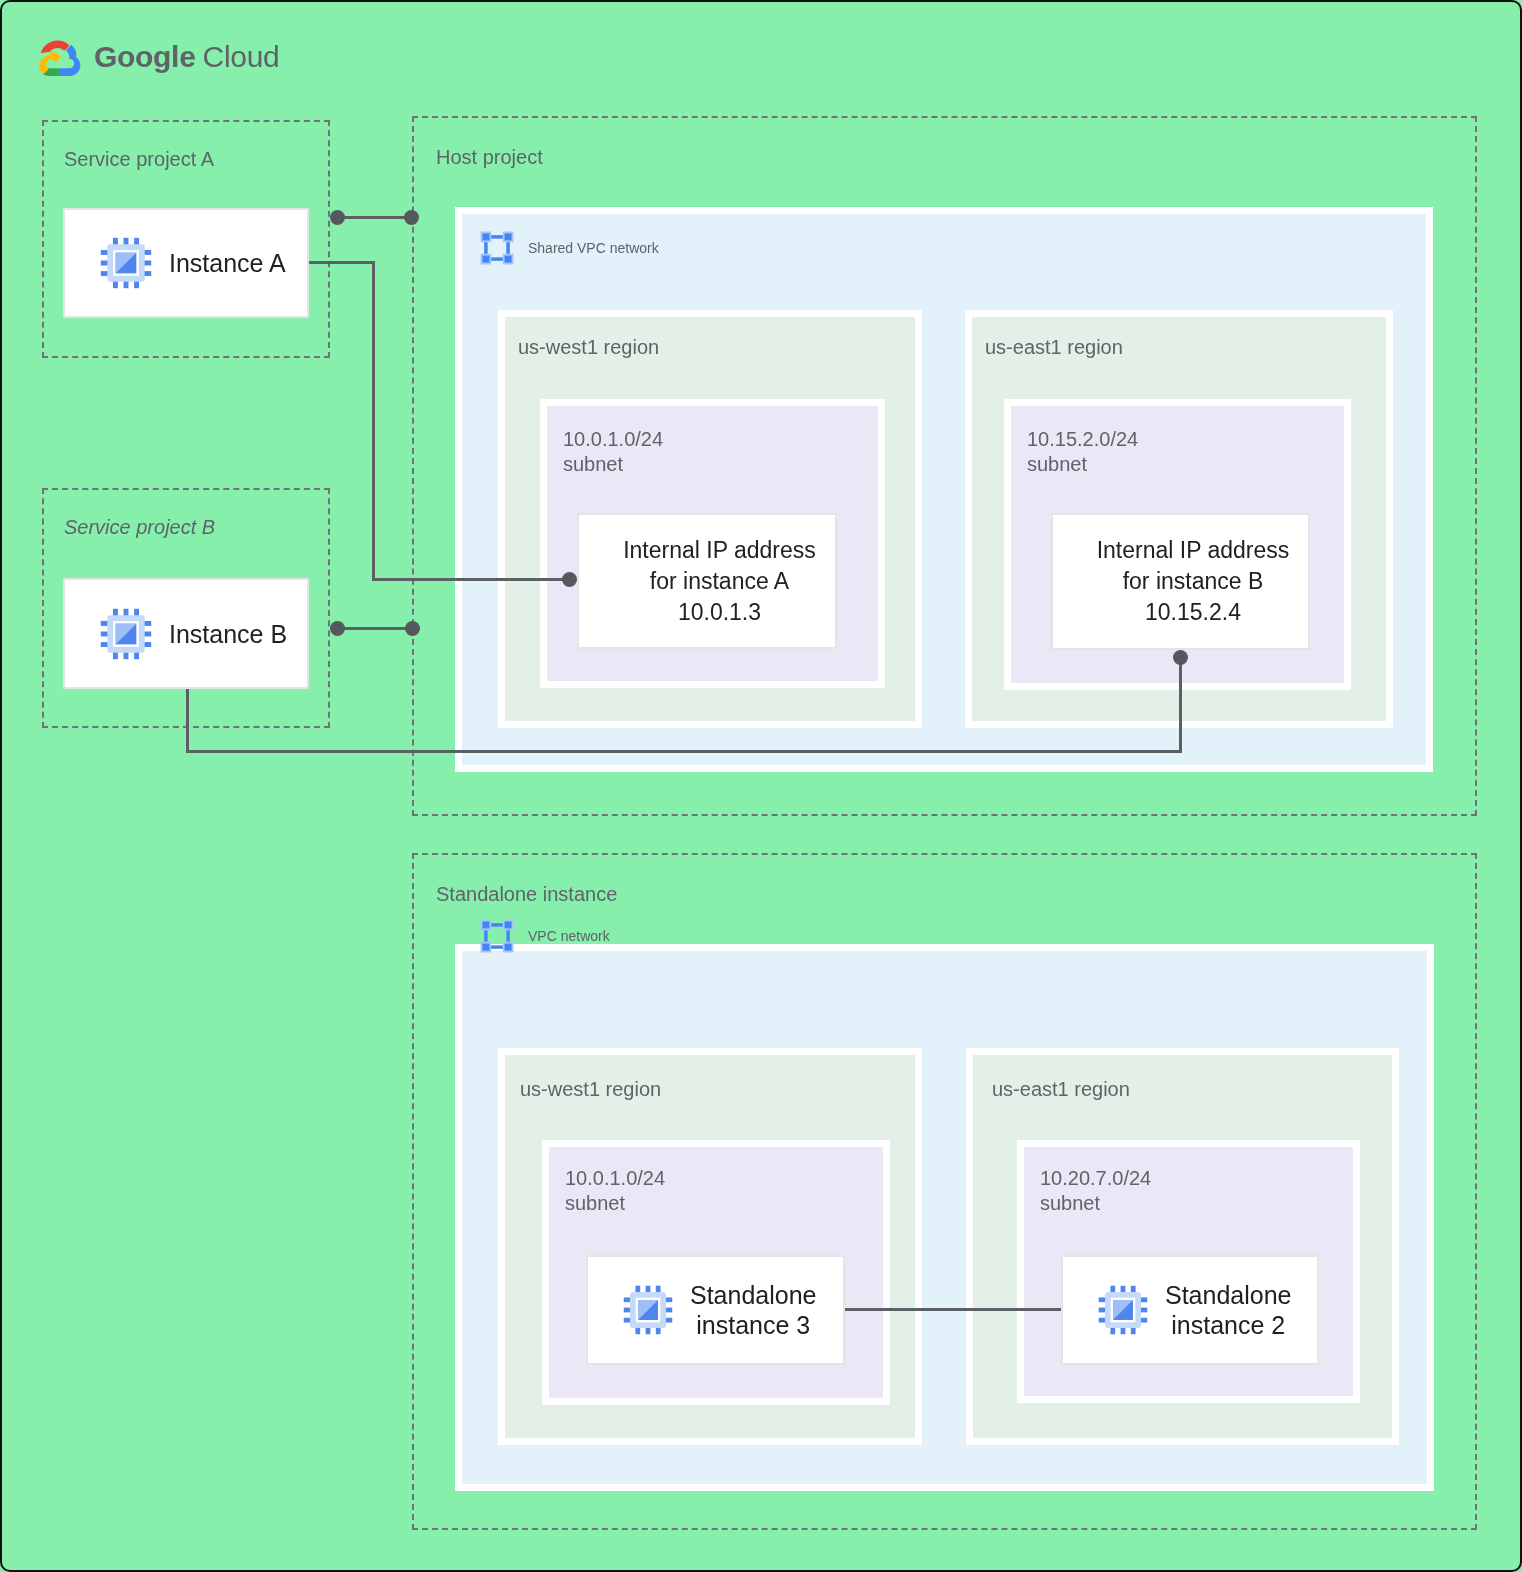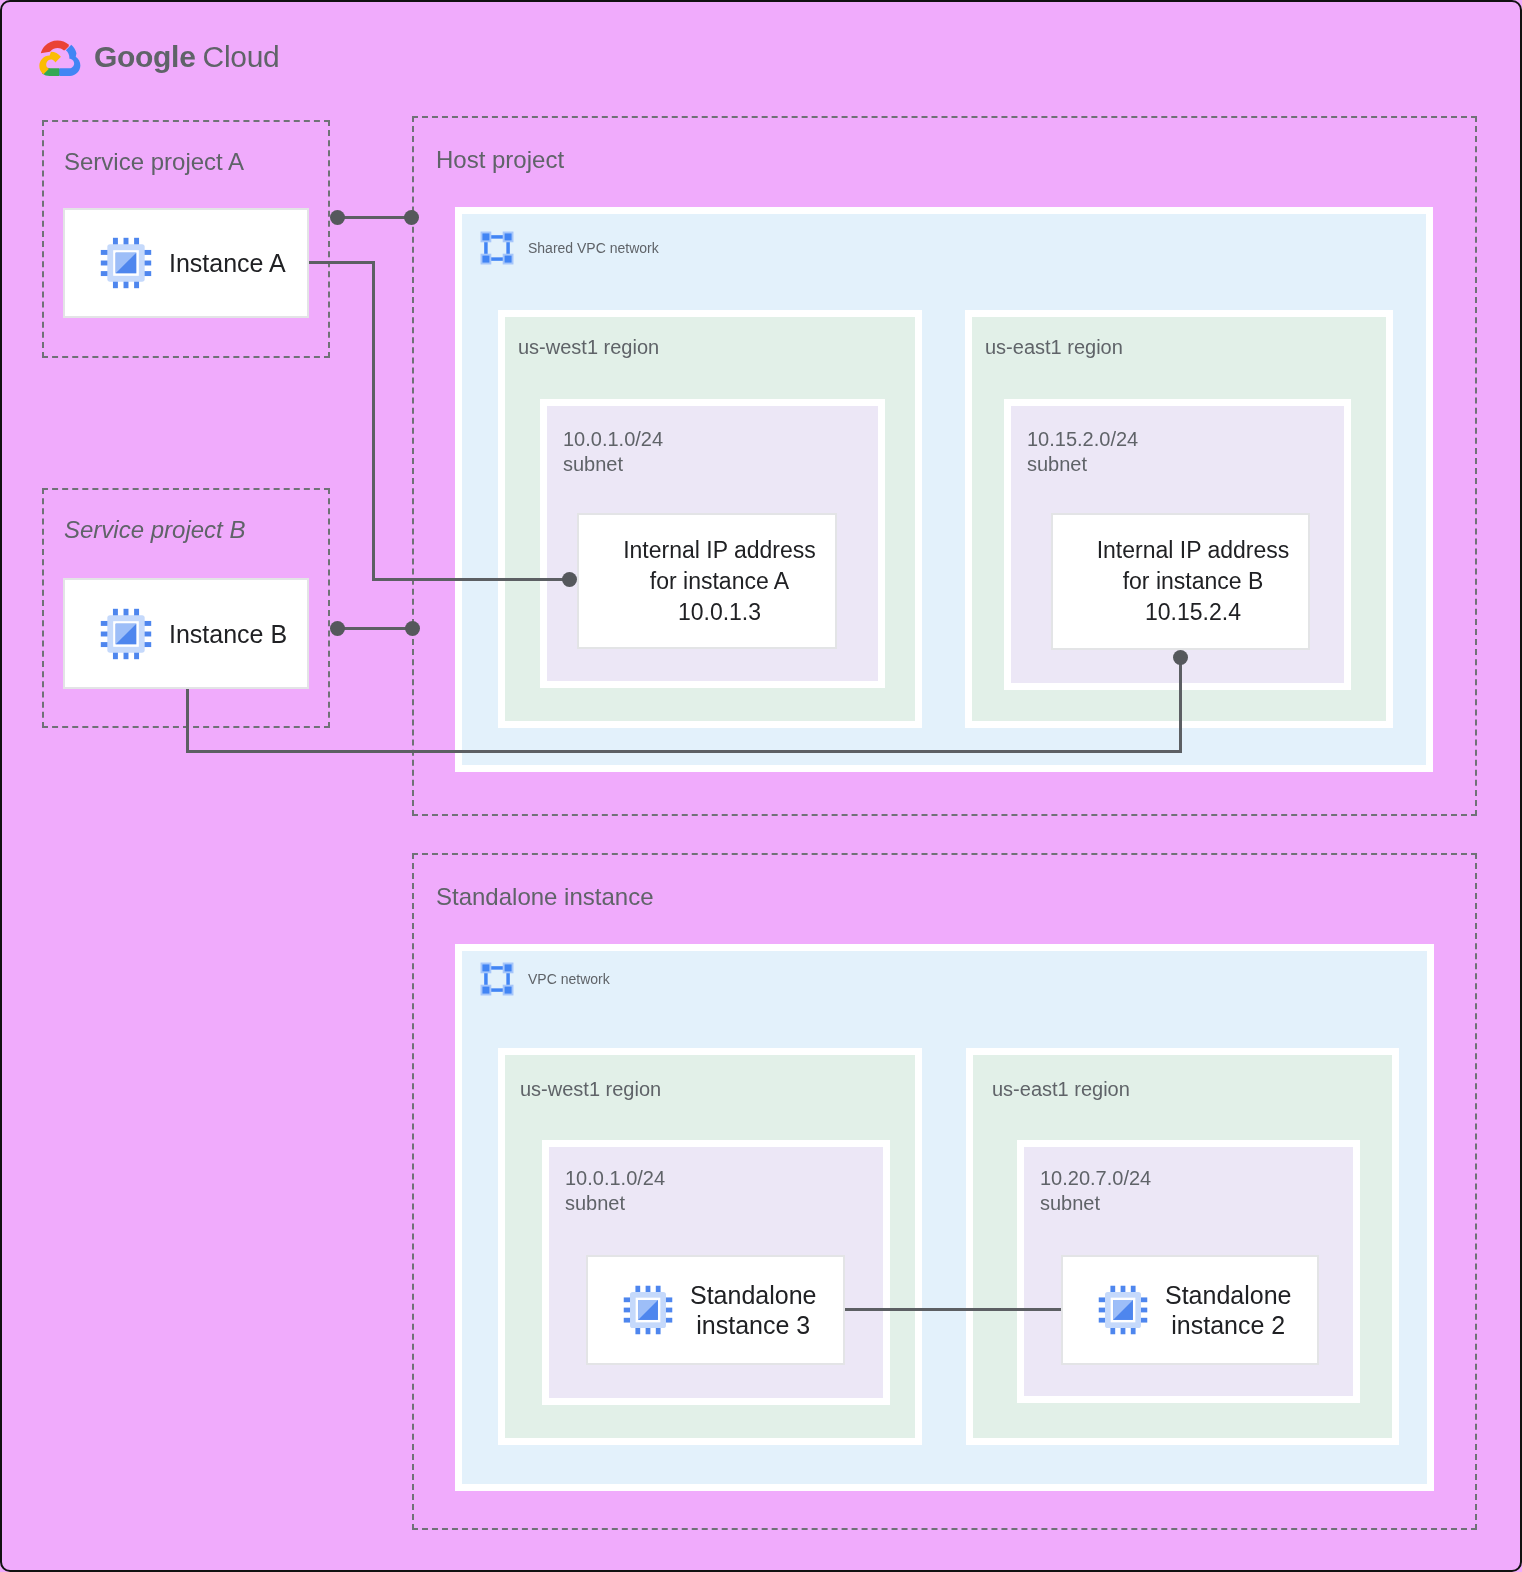--- a/index.html
+++ b/index.html
@@ -1,33 +1,33 @@
 <!DOCTYPE html>
 <html><head>
 <meta charset="utf-8">
 <style>
   * { margin:0; padding:0; box-sizing:border-box; }
   html,body { background:#e8eaed; }
   #canvas {
     position:relative; width:1522px; height:1572px;
-    background:#f0abfc; overflow:hidden;
+    background:#86efac; overflow:hidden;
     font-family:"Liberation Sans", sans-serif;
   }
   .screen-frame {
     position:absolute; inset:0; border:2px solid #111;
     border-radius:10px; pointer-events:none; z-index:60;
   }
   
   .logo { position:absolute; left:34px; top:36px; display:flex; align-items:center; gap:12px; z-index:4; }
   .logo-text { font-size:30px; letter-spacing:-0.3px; color:#5f6368; white-space:nowrap; }
   .logo-text .g { font-weight:600; }
   .logo-text .c { font-weight:400; margin-left:7px; }
   
   .dashed-box { position:absolute; border:2px dashed #6f7276; z-index:1; }
-  .proj-label { position:absolute; font-size:24px; color:#5f6368; white-space:nowrap; z-index:4; }
+  .proj-label { position:absolute; font-size:20px; color:#5f6368; white-space:nowrap; z-index:4; }
   
   .panel { position:absolute; border:7px solid #ffffff; z-index:2; }
   .panel-blue   { background:#e3f1fb; }
   .panel-green  { background:#e2f0e8; }
   .panel-purple { background:#ece7f6; }
   .panel-label { position:absolute; font-size:20px; color:#5f6368; white-space:nowrap; z-index:4; }
   .subnet-label { position:absolute; font-size:20px; color:#5f6368; line-height:25px; z-index:4; }
   
   .net-row { position:absolute; display:flex; align-items:center; gap:12px; z-index:4; }
   .net-row .net-name { font-size:14px; color:#5f6368; white-space:nowrap; }
@@ -161,21 +161,21 @@
   <div class="card ip-card" style="left:1051px;top:513px;width:259px;height:137px;">
     <span class="ip-line">Internal IP address</span>
     <span class="ip-line">for instance B</span>
     <span class="ip-line">10.15.2.4</span>
   </div>
 
   <div class="dashed-box" style="left:412px;top:853px;width:1065px;height:677px;"></div>
   <div class="proj-label" style="left:436px;top:883px;">Standalone instance</div>
 
   <div class="panel panel-blue" style="left:455px;top:944px;width:979px;height:547px;"></div>
-  <div class="net-row" style="left:478px;top:960px;">
+  <div class="net-row" style="left:478px;top:917px;">
     <span class="icon-wrap">
       <svg width="38" height="38" viewBox="0 0 24 24" aria-hidden="true">
         <rect x="5" y="5" width="14" height="14" fill="none" stroke="#4285f4" stroke-width="2.2"></rect>
         <g>
           <rect x="1.6" y="1.6" width="6.8" height="6.8" fill="#a6c6fa"></rect>
             <rect x="2.8" y="2.8" width="4.4" height="4.4" fill="#4285f4"></rect>
           <rect x="15.6" y="1.6" width="6.8" height="6.8" fill="#a6c6fa"></rect>
             <rect x="16.8" y="2.8" width="4.4" height="4.4" fill="#4285f4"></rect>
           <rect x="1.6" y="15.6" width="6.8" height="6.8" fill="#a6c6fa"></rect>
             <rect x="2.8" y="16.8" width="4.4" height="4.4" fill="#4285f4"></rect>

